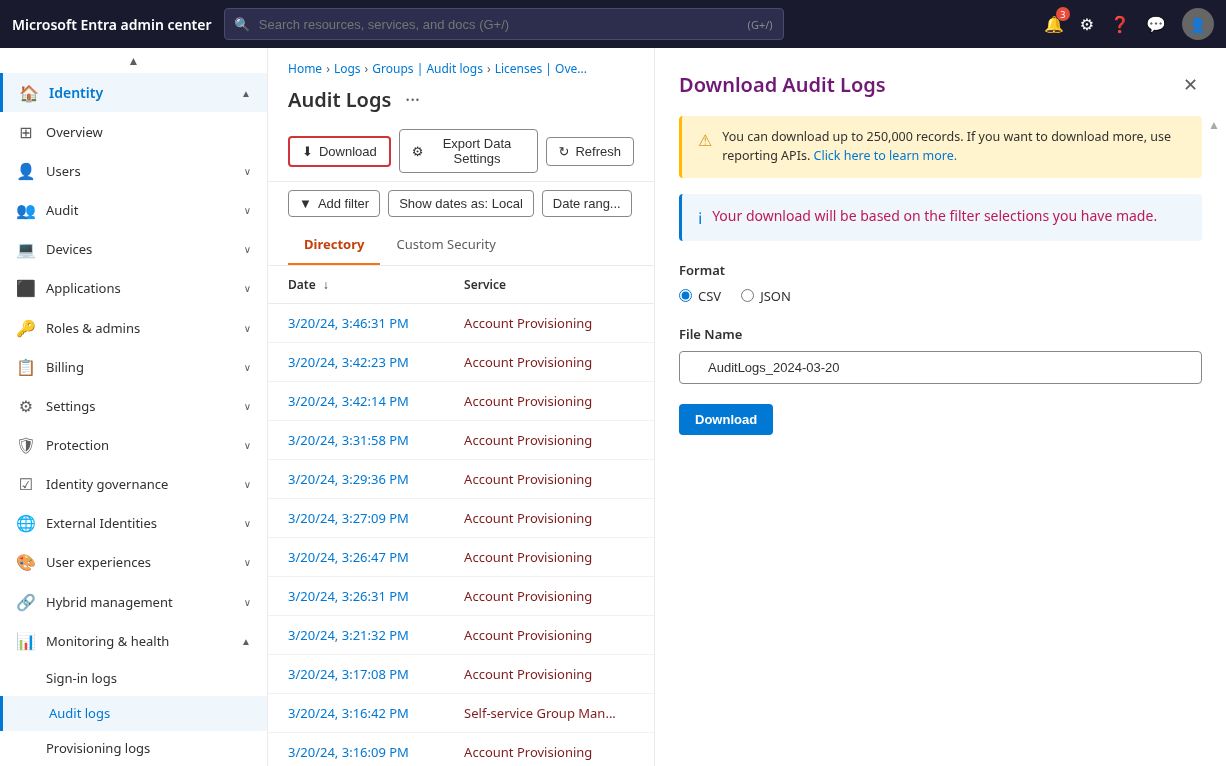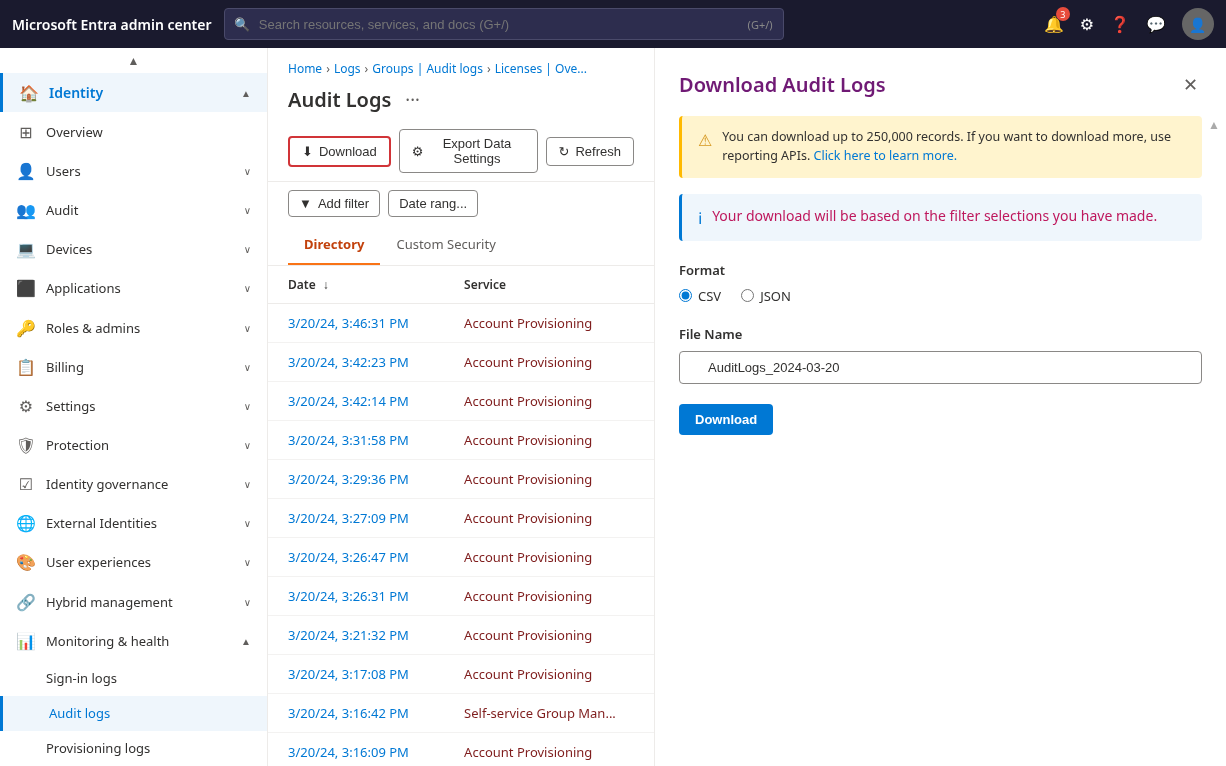--- a/index.html
+++ b/index.html
@@ -229,20 +229,23 @@
         <button class="btn">
           <span>↻</span>
           <span>Refresh</span>
         </button>
       </div>
 
       <div class="filter-bar">
         <button class="filter-btn">
           <span>▼</span>
           <span>Add filter</span>
+        </button>
+        <button class="filter-btn">
+          <span>Show dates as: Local</span>
         </button>
         <button class="filter-btn">
           <span>Date rang...</span>
         </button>
       </div>
 
       <div class="tabs">
         <div class="tab active">
           <span>Directory</span>
         </div>

